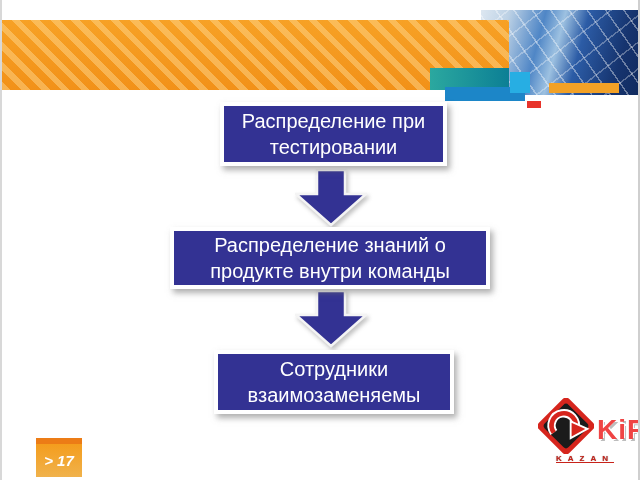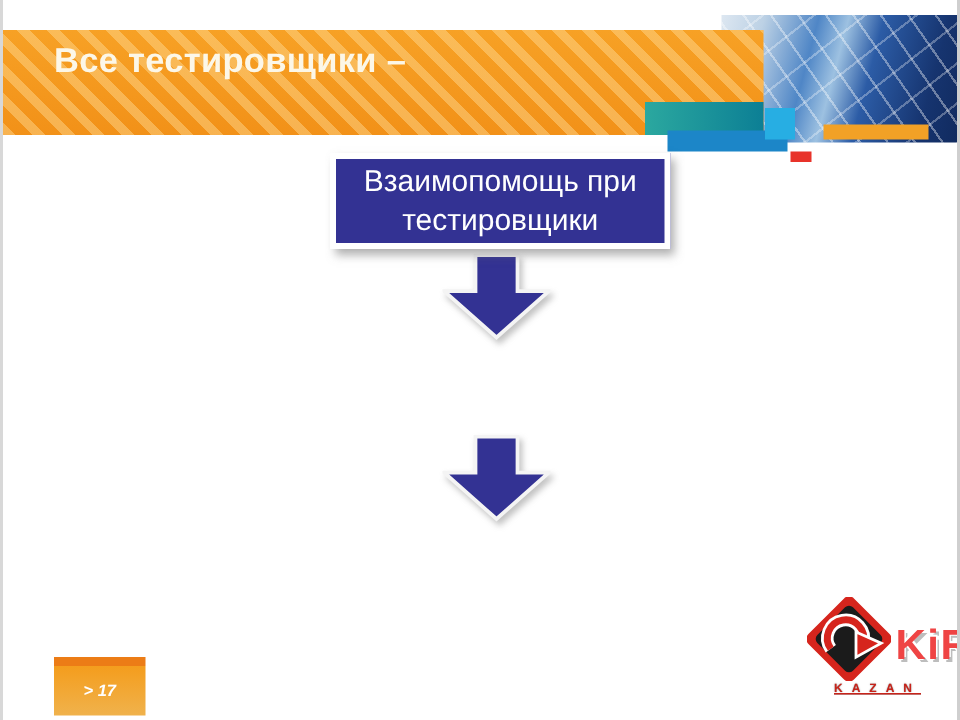--- a/index.html
+++ b/index.html
@@ -49,24 +49,24 @@
   }
   .fbox1{left:218px;top:102px;width:227px;height:64px;}
   .fbox2{left:168px;top:227px;width:320px;height:62px;}
   .fbox3{left:212px;top:350px;width:240px;height:64px;}
   .arrow{position:absolute;left:293px;width:72px;height:58px;z-index:5;
          filter:drop-shadow(2px 3px 2px rgba(120,120,120,.45));}
   .arrow1{top:169px;} .arrow2{top:290px;}
 
   
   .page-tab{
-    position:absolute;left:34px;top:438px;width:61px;height:39px;z-index:6;
+    position:absolute;left:34px;top:438px;width:46px;height:39px;z-index:6;
     background:linear-gradient(180deg,#f49d1d 0%,#f0b24c 100%);
     border-top:6px solid #ec7c16;box-sizing:border-box;
-    color:#fff;font-size:11px;font-style:italic;font-weight:bold;
+    color:#fff;font-size:15px;font-style:italic;font-weight:bold;
     display:flex;align-items:center;justify-content:center;
   }
   .logo{position:absolute;left:536px;top:398px;width:102px;height:74px;z-index:6;}
   .logo .mark{position:absolute;left:0;top:0;width:56px;height:56px;}
   .logo .brand{
     position:absolute;left:59px;top:16px;font-size:28px;font-weight:bold;
     color:#ef4444;letter-spacing:1px;
     text-shadow:-1px -1px 0 #fff,1px -1px 0 #fff,-1px 1px 0 #fff,2px 2px 0 #bdbdbd;
   }
   .logo .city{
@@ -75,40 +75,41 @@
   }
 </style>
 </head>
 <body>
 
 <div class="slide">
 
   <div class="photo"></div>
 
   <div class="banner">
-    <div class="t">Все тестировщики –</div>
   </div>
 
   <div class="deco teal"></div>
   <div class="deco bluebar"></div>
   <div class="deco cyansq"></div>
   <div class="deco orangebar"></div>
   <div class="deco redsq"></div>
 
-  <div class="fbox fbox1">Взаимопомощь при тестировщики</div>
+  <div class="fbox fbox1">Распределение при тестировании</div>
 
   <svg class="arrow arrow1" viewBox="0 0 72 58">
     <path d="M22,1 H50 V25 H71 L36,56 L1,25 H22 Z" fill="#333293" stroke="#f4f4f4" stroke-width="2.5"></path>
   </svg>
 
+  <div class="fbox fbox2">Распределение знаний о продукте внутри команды</div>
 
   <svg class="arrow arrow2" viewBox="0 0 72 58">
     <path d="M22,1 H50 V25 H71 L36,56 L1,25 H22 Z" fill="#333293" stroke="#f4f4f4" stroke-width="2.5"></path>
   </svg>
 
+  <div class="fbox fbox3">Сотрудники взаимозаменяемы</div>
 
   <div class="page-tab">
     <span>&gt; 17</span>
   </div>
 
   <div class="logo">
     <svg class="mark" viewBox="0 0 60 60">
       <g transform="rotate(45 30 30)">
         <rect x="7" y="7" width="46" height="46" rx="5" fill="#d6251d"></rect>
         <rect x="12" y="12" width="36" height="36" rx="4" fill="#1b1b1b"></rect>

